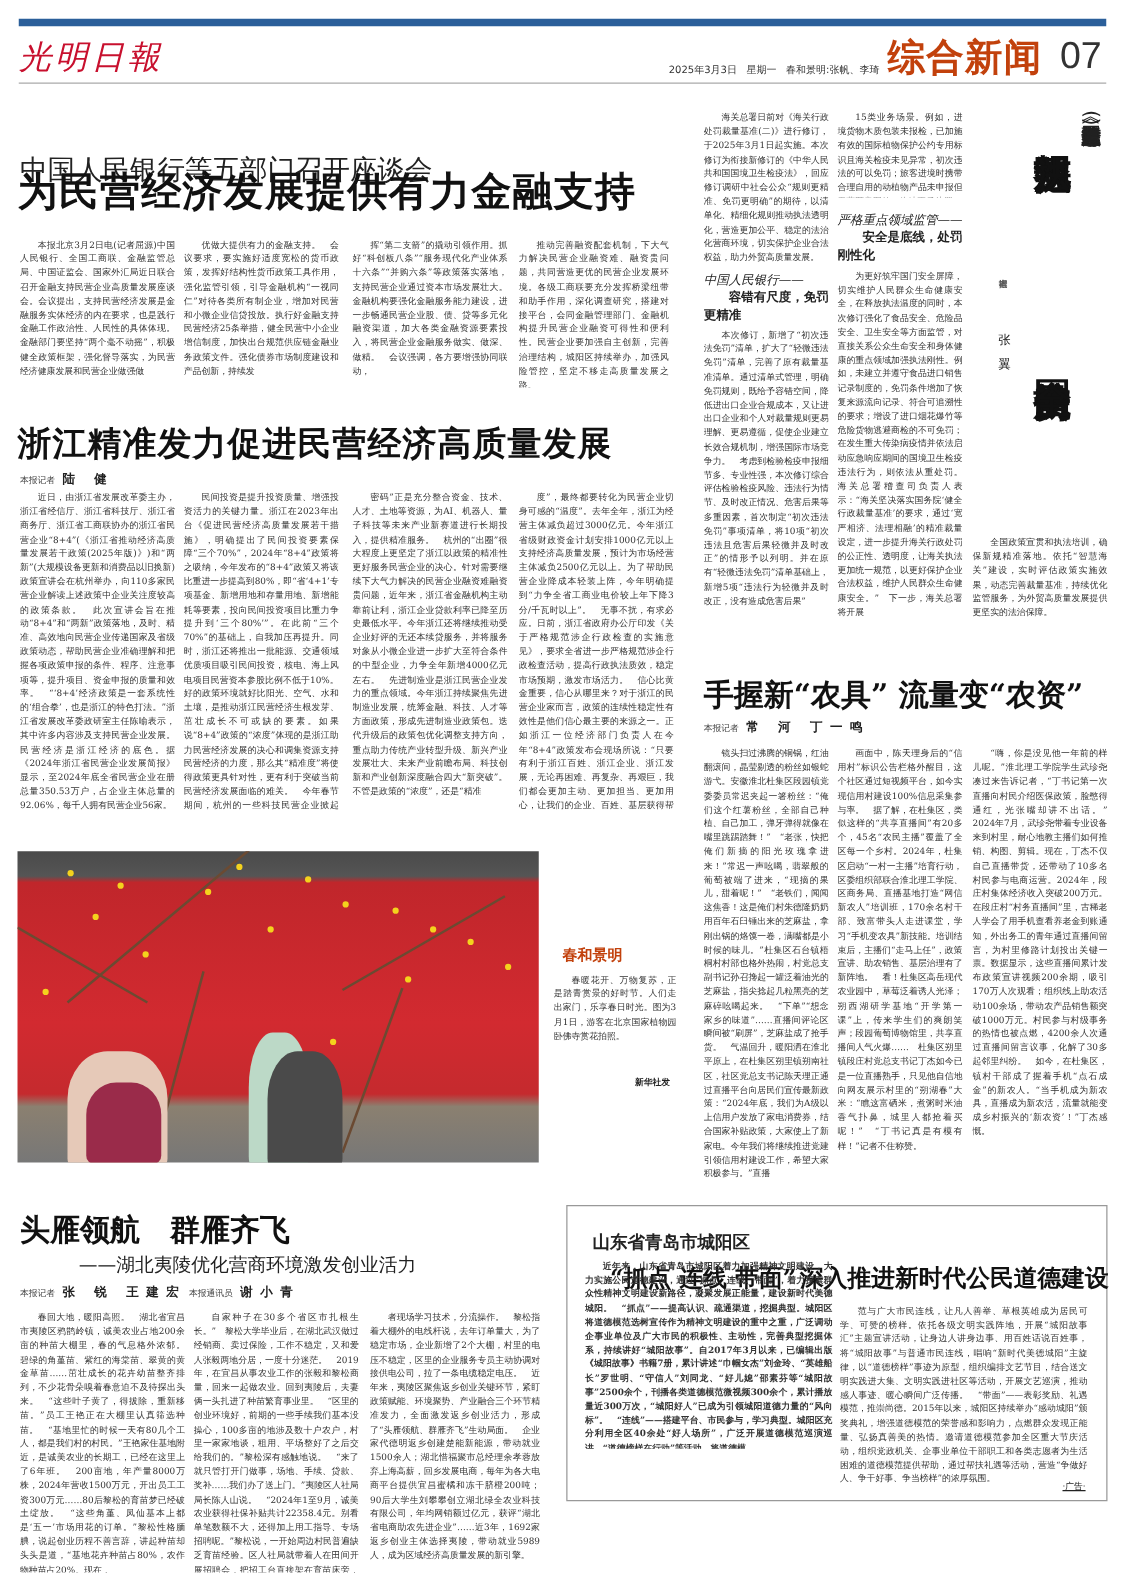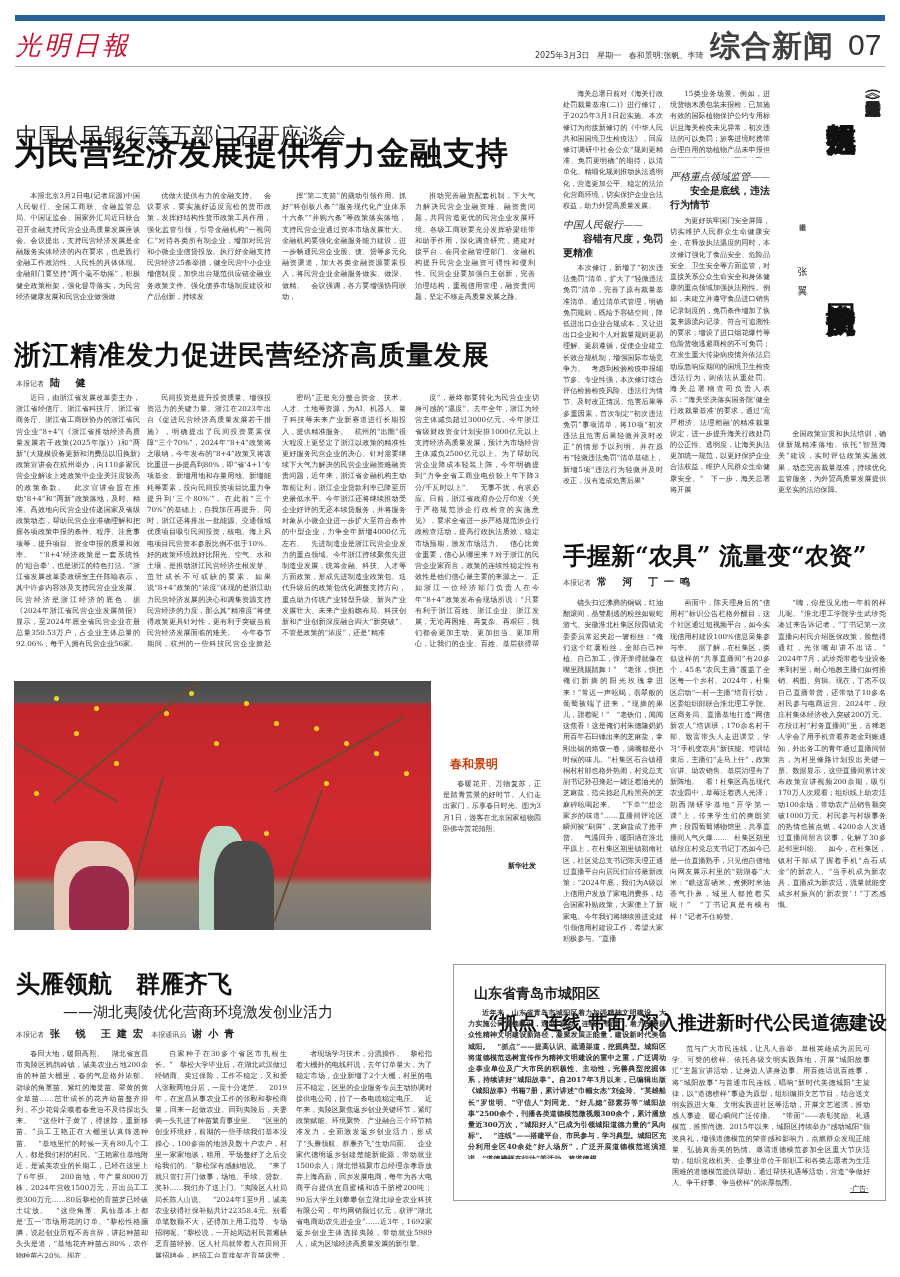--- a/index.html
+++ b/index.html
@@ -2,21 +2,21 @@
 <html><head>
 <meta charset="utf-8">
 <style>
   * { box-sizing: border-box; margin: 0; padding: 0; }
   html, body { width: 900px; height: 1277px; background: #fff; overflow: hidden; }
   body { position: relative; font-family: "DejaVu Serif", "Liberation Serif", serif; color: #222; }
   .abs { position: absolute; }
   .topbar { left: 15px; top: 15px; width: 870px; height: 6px; background: #2b5f9a; }
   .masthead-logo { left: 15px; top: 28px; font-size: 26px; color: #c8102e; font-style: italic; letter-spacing: 3px; font-family: "DejaVu Serif", serif; }
   .header-meta { left: 535px; top: 50px; font-size: 8px; color: #333; font-family: "DejaVu Sans", sans-serif; white-space: nowrap; }
-  .section-title { left: 710px; top: 26px; font-size: 30px; font-weight: bold; color: #404040; font-family: "DejaVu Serif", serif; letter-spacing: 1px; }
+  .section-title { left: 710px; top: 26px; font-size: 30px; font-weight: bold; color: #c2410c; font-family: "DejaVu Serif", serif; letter-spacing: 1px; }
   .page-num { left: 848px; top: 28px; font-size: 30px; color: #333; font-family: "Liberation Sans", sans-serif; }
   .header-rule { left: 15px; top: 66px; width: 870px; height: 1px; background: #aaa; }
 
   .kicker { font-family: "DejaVu Sans", sans-serif; color: #222; }
   .headline { font-family: "DejaVu Serif", serif; font-weight: bold; color: #111; white-space: nowrap; }
   .byline { font-size: 7px; color: #444; font-family: "DejaVu Sans", sans-serif; white-space: nowrap; }
   .byline b { font-size: 10px; color: #222; letter-spacing: 6px; margin-left: 6px; font-family: "DejaVu Serif", serif; }
   .col { font-size: 7.1px; line-height: 11.2px; color: #333; text-align: justify; overflow: hidden; font-family: "DejaVu Serif", serif; }
   .col p { text-indent: 2em; }
   .subhead { font-size: 10px; line-height: 14px; font-weight: bold; color: #222; }
@@ -50,39 +50,39 @@
 <div class="abs col" style="left:16px;top:190px;width:124px;height:120px;">
     <p>本报北京3月2日电(记者屈源)中国人民银行、全国工商联、金融监管总局、中国证监会、国家外汇局近日联合召开金融支持民营企业高质量发展座谈会。会议提出，支持民营经济发展是金融服务实体经济的内在要求，也是践行金融工作政治性、人民性的具体体现。金融部门要坚持“两个毫不动摇”，积极健全政策框架，强化督导落实，为民营经济健康发展和民营企业做强做</p>
   </div>
 <div class="abs col" style="left:147px;top:190px;width:124px;height:120px;">
     <p>优做大提供有力的金融支持。　会议要求，要实施好适度宽松的货币政策，发挥好结构性货币政策工具作用，强化监管引领，引导金融机构“一视同仁”对待各类所有制企业，增加对民营和小微企业信贷投放。执行好金融支持民营经济25条举措，健全民营中小企业增信制度，加快出台规范供应链金融业务政策文件。强化债券市场制度建设和产品创新，持续发</p>
   </div>
 <div class="abs col" style="left:282px;top:190px;width:124px;height:120px;">
     <p>挥“第二支箭”的撬动引领作用。抓好“科创板八条”“服务现代化产业体系十六条”“并购六条”等政策落实落地，支持民营企业通过资本市场发展壮大。金融机构要强化金融服务能力建设，进一步畅通民营企业股、债、贷等多元化融资渠道，加大各类金融资源要素投入，将民营企业金融服务做实、做深、做精。　会议强调，各方要增强协同联动，</p>
   </div>
 <div class="abs col" style="left:415px;top:190px;width:120px;height:120px;">
-    <p>推动完善融资配套机制，下大气力解决民营企业融资难、融资贵问题，共同营造更优的民营企业发展环境。各级工商联要充分发挥桥梁纽带和助手作用，深化调查研究，搭建对接平台，会同金融管理部门、金融机构提升民营企业融资可得性和便利性。民营企业要加强自主创新，完善治理结构，重视信用管理，融资贵问题，坚定不移走高质量发展之路。</p>
+    <p>推动完善融资配套机制，下大气力解决民营企业融资难、融资贵问题，共同营造更优的民营企业发展环境。各级工商联要充分发挥桥梁纽带和助手作用，深化调查研究，搭建对接平台，会同金融管理部门、金融机构提升民营企业融资可得性和便利性。民营企业要加强自主创新，完善治理结构，城阳区持续举办，加强风险管控，坚定不移走高质量发展之路。</p>
   </div>
 
 <div class="abs col" style="left:563px;top:88px;width:100px;height:172px;">
     <p>海关总署日前对《海关行政处罚裁量基准(二)》进行修订，于2025年3月1日起实施。本次修订为衔接新修订的《中华人民共和国国境卫生检疫法》，回应修订调研中社会公众“规则更精准、免罚更明确”的期待，以清单化、精细化规则推动执法透明化，营造更加公平、稳定的法治化营商环境，切实保护企业合法权益，助力外贸高质量发展。</p>
   </div>
 <div class="abs col" style="left:670px;top:88px;width:100px;height:70px;">
     <p>15类业务场景。例如，进境货物木质包装未报检，已加施有效的国际植物保护公约专用标识且海关检疫未见异常，初次违法的可以免罚；旅客进境时携带合理自用的动植物产品未申报但无藏匿意图的，依法不予处罚。</p>
   </div>
 <div class="abs subhead" style="left:563px;top:218px;width:102px;">
   <i>中国人民银行——</i><br>
   <span style="padding-left:20px">容错有尺度，免罚更精准</span>
 </div>
 <div class="abs col" style="left:563px;top:262px;width:100px;height:270px;">
     <p>本次修订，新增了“初次违法免罚”清单，扩大了“轻微违法免罚”清单，完善了原有裁量基准清单。通过清单式管理，明确免罚规则，既给予容错空间，降低进出口企业合规成本，又让进出口企业和个人对裁量规则更易理解、更易遵循，促使企业建立长效合规机制，增强国际市场竞争力。　考虑到检验检疫申报细节多、专业性强，本次修订综合评估检验检疫风险、违法行为情节、及时改正情况、危害后果等多重因素，首次制定“初次违法免罚”事项清单，将10项“初次违法且危害后果轻微并及时改正”的情形予以列明。并在原有“轻微违法免罚”清单基础上，新增5项“违法行为轻微并及时改正，没有造成危害后果”</p>
   </div>
 <div class="abs subhead" style="left:670px;top:170px;width:102px;">
   <i>严格重点领域监管——</i><br>
-  <span style="padding-left:20px">安全是底线，违法行为情节</span>
+  <span style="padding-left:20px">安全是底线，处罚刚性化</span>
 </div>
 <div class="abs col" style="left:670px;top:215px;width:100px;height:310px;">
     <p>为更好筑牢国门安全屏障，切实维护人民群众生命健康安全，在释放执法温度的同时，本次修订强化了食品安全、危险品安全、卫生安全等方面监管，对直接关系公众生命安全和身体健康的重点领域加强执法刚性。例如，未建立并遵守食品进口销售记录制度的，免罚条件增加了恢复来源流向记录、符合可追溯性的要求；增设了进口烟花爆竹等危险货物逃避商检的不可免罚；在发生重大传染病疫情并依法启动应急响应期间的国境卫生检疫违法行为，则依法从重处罚。　海关总署稽查司负责人表示：“海关坚决落实国务院‘健全行政裁量基准’的要求，通过‘宽严相济、法理相融’的精准裁量设定，进一步提升海关行政处罚的公正性、透明度，让海关执法更加统一规范，以更好保护企业合法权益，维护人民群众生命健康安全。”　下一步，海关总署将开展</p>
   </div>
 <div class="abs col" style="left:778px;top:428px;width:108px;height:100px;">
     <p>全国政策宣贯和执法培训，确保新规精准落地。依托“智慧海关”建设，实时评估政策实施效果，动态完善裁量基准，持续优化监管服务，为外贸高质量发展提供更坚实的法治保障。</p>
   </div>
 <div class="abs vtext" style="left:862px;top:88px;font-size:16px;font-family:'DejaVu Sans',sans-serif;color:#222;">海关总署修订《海关行政处罚裁量基准(二)》</div>
 <div class="abs vtext headline" style="left:820px;top:100px;font-size:30px;">规范透明执法</div>
 <div class="abs vtext headline" style="left:820px;top:280px;font-size:30px;">护航国门安全</div>

